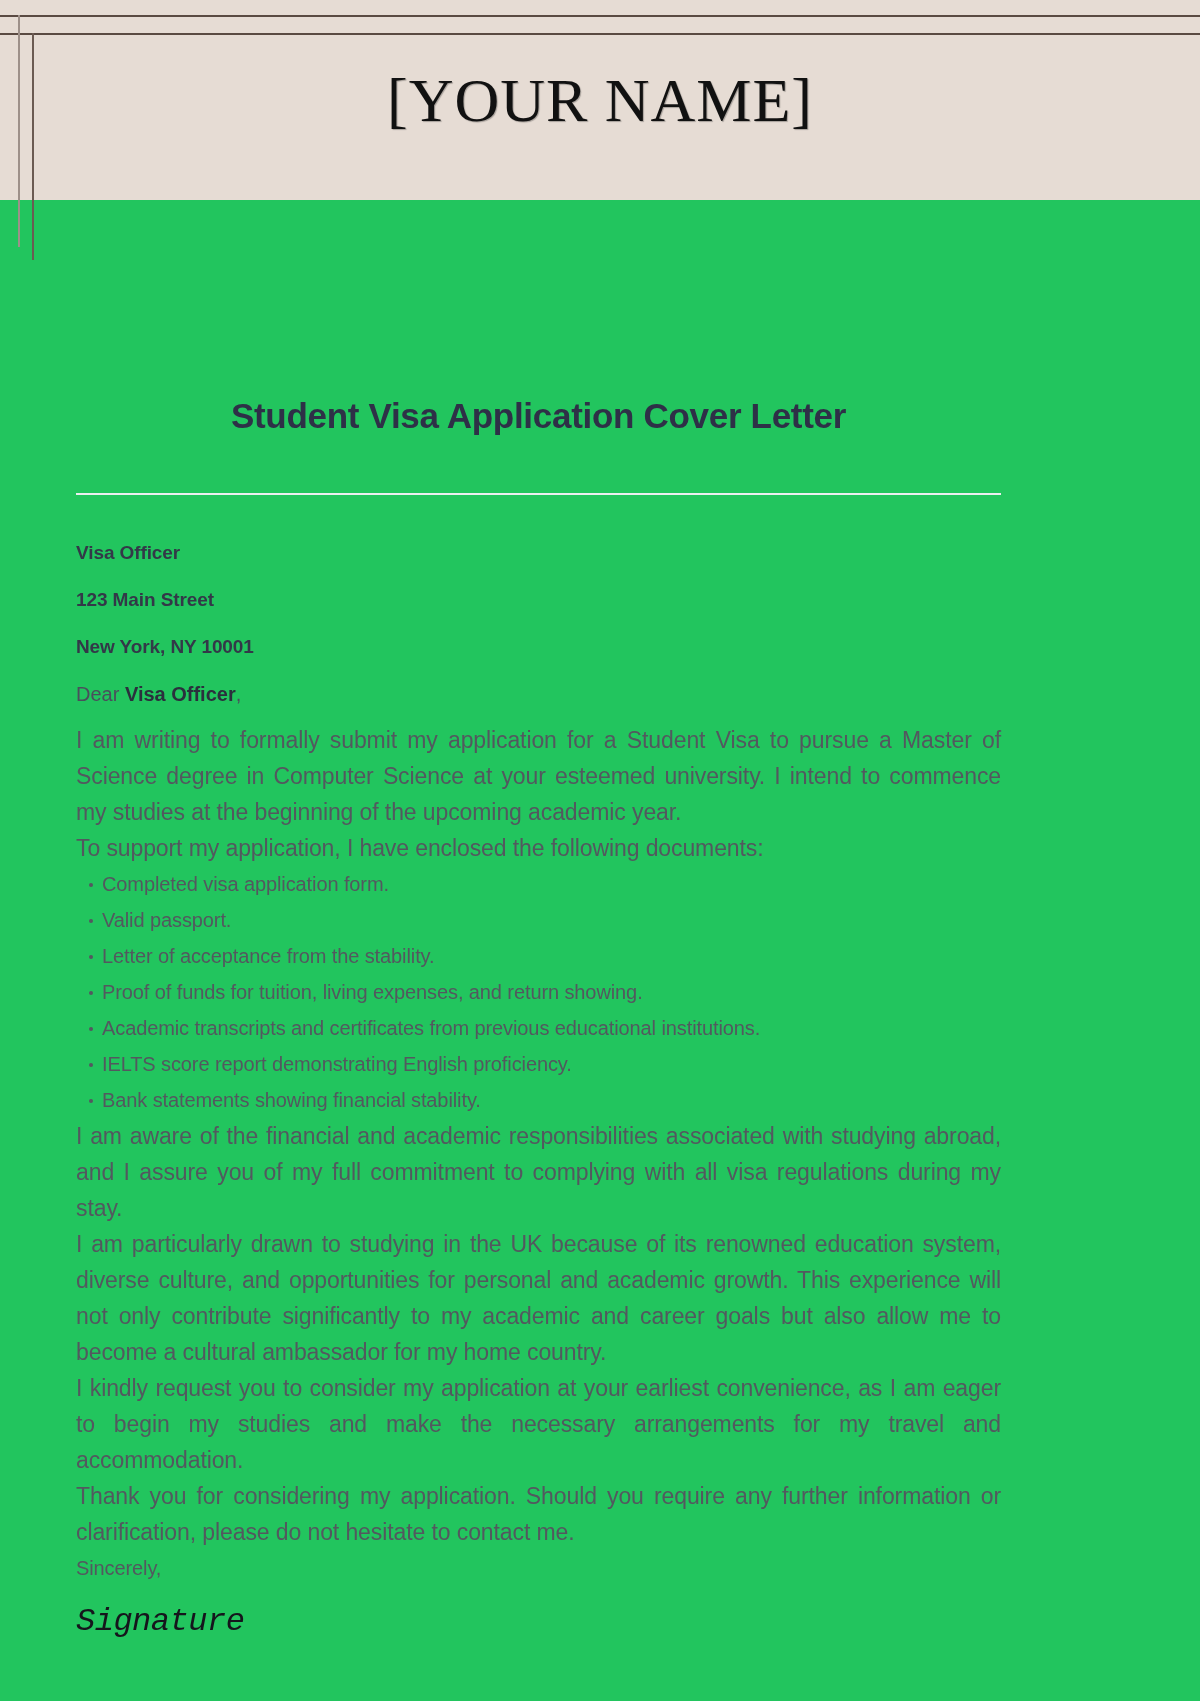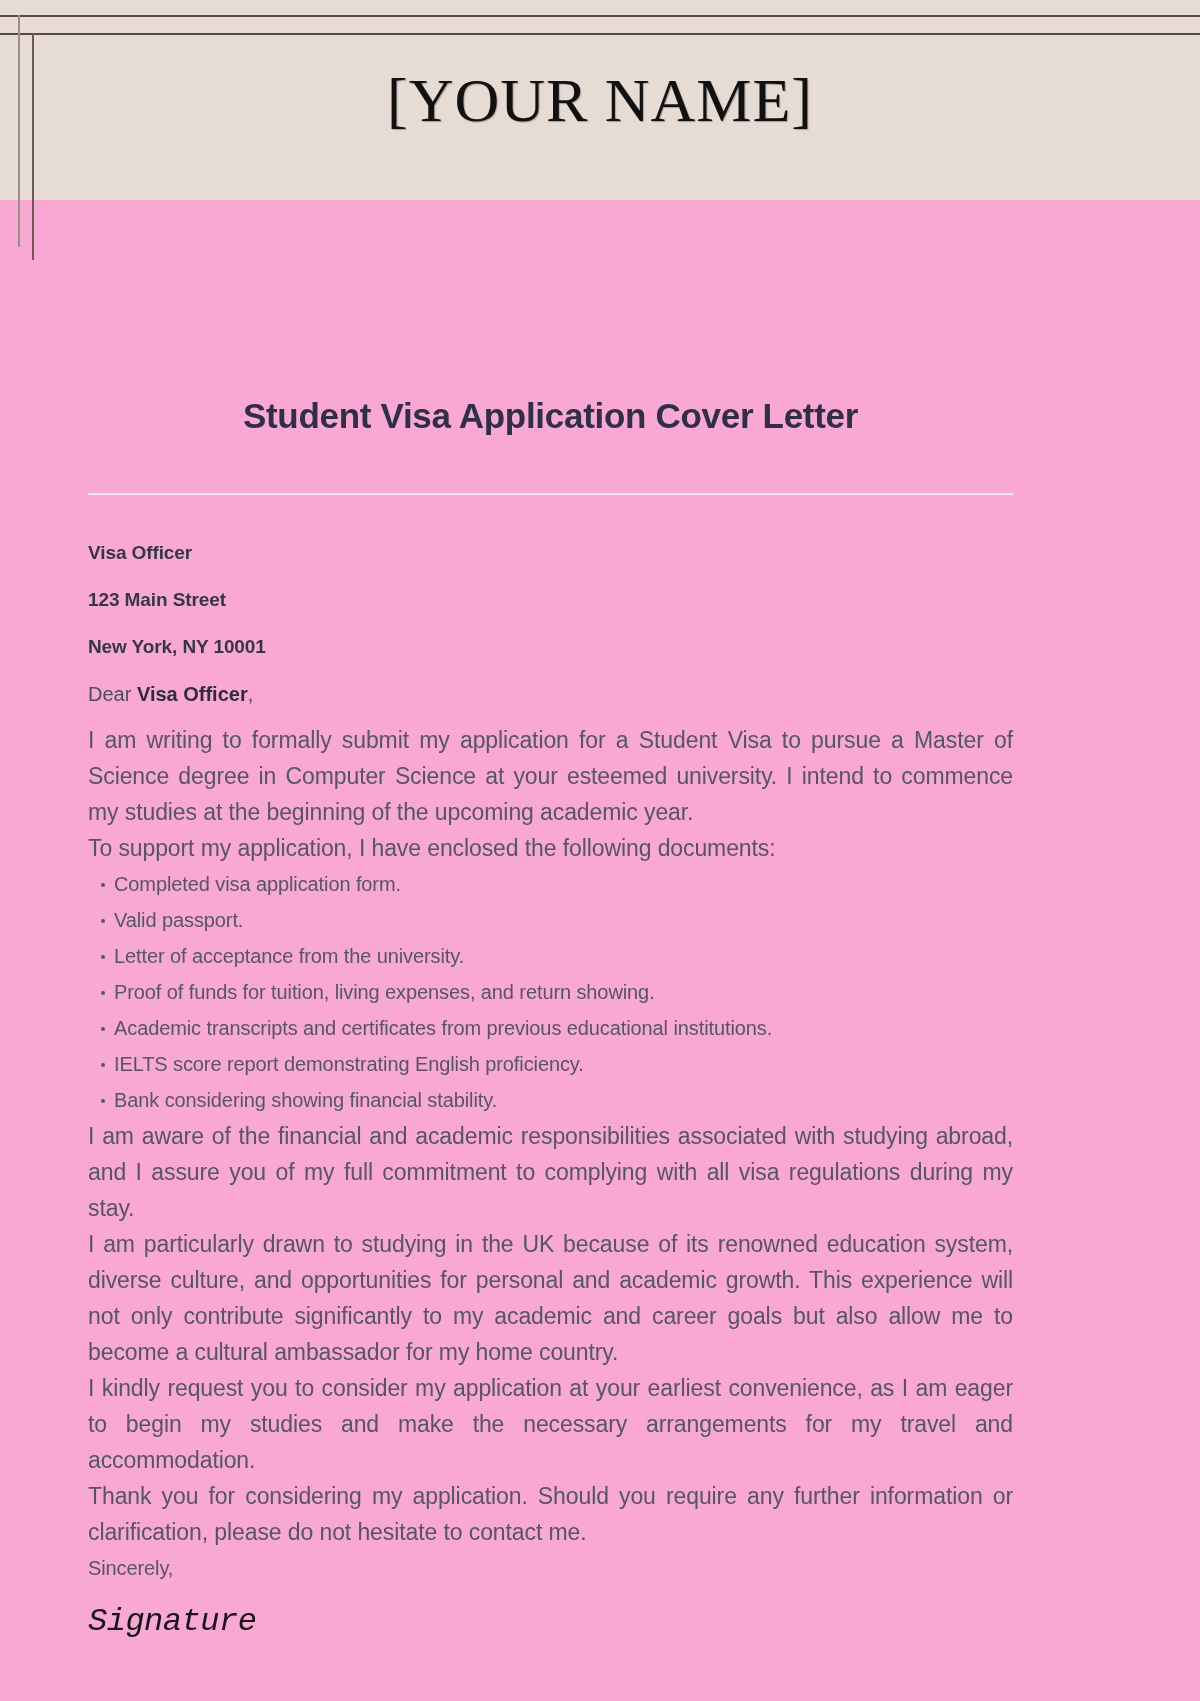--- a/index.html
+++ b/index.html
@@ -12,21 +12,21 @@
     background: #ffffff;
     font-family: "Liberation Sans", sans-serif;
     -webkit-font-smoothing: antialiased;
     overflow: hidden;
   }
 
   .page {
     position: relative;
     width: 1200px;
     height: 1701px;
-    background: #f9a8d4;
+    background: #22c55e;
     overflow: hidden;
   }
 
   
   .header-band {
     position: absolute;
     left: 0;
     top: 0;
     width: 1200px;
     height: 200px;
@@ -65,21 +65,21 @@
     font-size: 62px;
     letter-spacing: 1px;
     color: #111111;
     text-shadow: 1px 1px 1px rgba(0,0,0,0.28);
     white-space: nowrap;
   }
 
   
   .letter {
     position: absolute;
-    left: 88px;
+    left: 76px;
     top: 200px;
     width: 925px;
   }
 
   .doc-title {
     margin: 0;
     padding-top: 195px;
     text-align: center;
     font-family: "Liberation Sans Narrow", "Liberation Sans", sans-serif;
     font-size: 35px;
@@ -199,25 +199,25 @@
 
     <div class="salutation"><span>Dear </span><b>Visa Officer</b><span>,</span></div>
 
     <p class="para">I am writing to formally submit my application for a Student Visa to pursue a Master of Science degree in Computer Science at your esteemed university. I intend to commence my studies at the beginning of the upcoming academic year.</p>
 
     <p class="para">To support my application, I have enclosed the following documents:</p>
 
     <ul class="bullets">
       <li>Completed visa application form.</li>
       <li>Valid passport.</li>
-      <li>Letter of acceptance from the university.</li>
+      <li>Letter of acceptance from the stability.</li>
       <li>Proof of funds for tuition, living expenses, and return showing.</li>
       <li>Academic transcripts and certificates from previous educational institutions.</li>
       <li>IELTS score report demonstrating English proficiency.</li>
-      <li>Bank considering showing financial stability.</li>
+      <li>Bank statements showing financial stability.</li>
     </ul>
 
     <p class="para">I am aware of the financial and academic responsibilities associated with studying abroad, and I assure you of my full commitment to complying with all visa regulations during my stay.</p>
 
     <p class="para">I am particularly drawn to studying in the UK because of its renowned education system, diverse culture, and opportunities for personal and academic growth. This experience will not only contribute significantly to my academic and career goals but also allow me to become a cultural ambassador for my home country.</p>
 
     <p class="para">I kindly request you to consider my application at your earliest convenience, as I am eager to begin my studies and make the necessary arrangements for my travel and accommodation.</p>
 
     <p class="para">Thank you for considering my application. Should you require any further information or clarification, please do not hesitate to contact me.</p>
 

